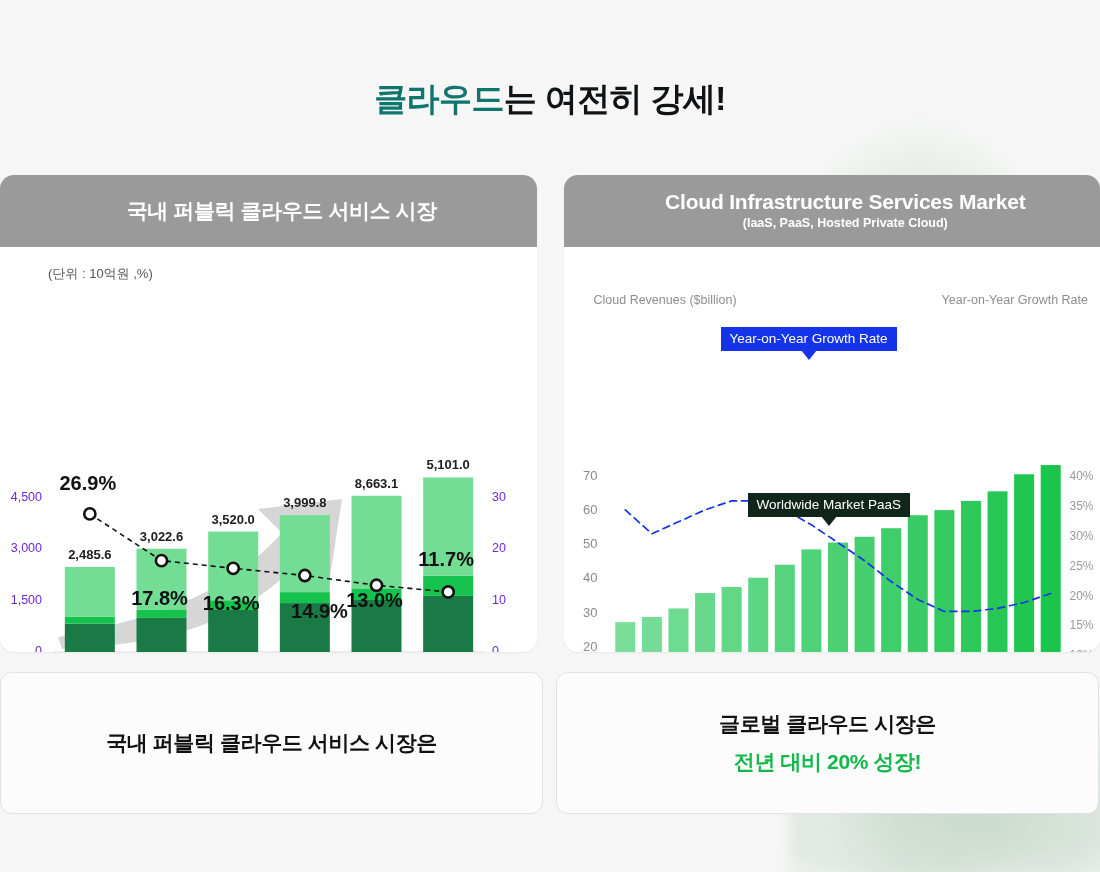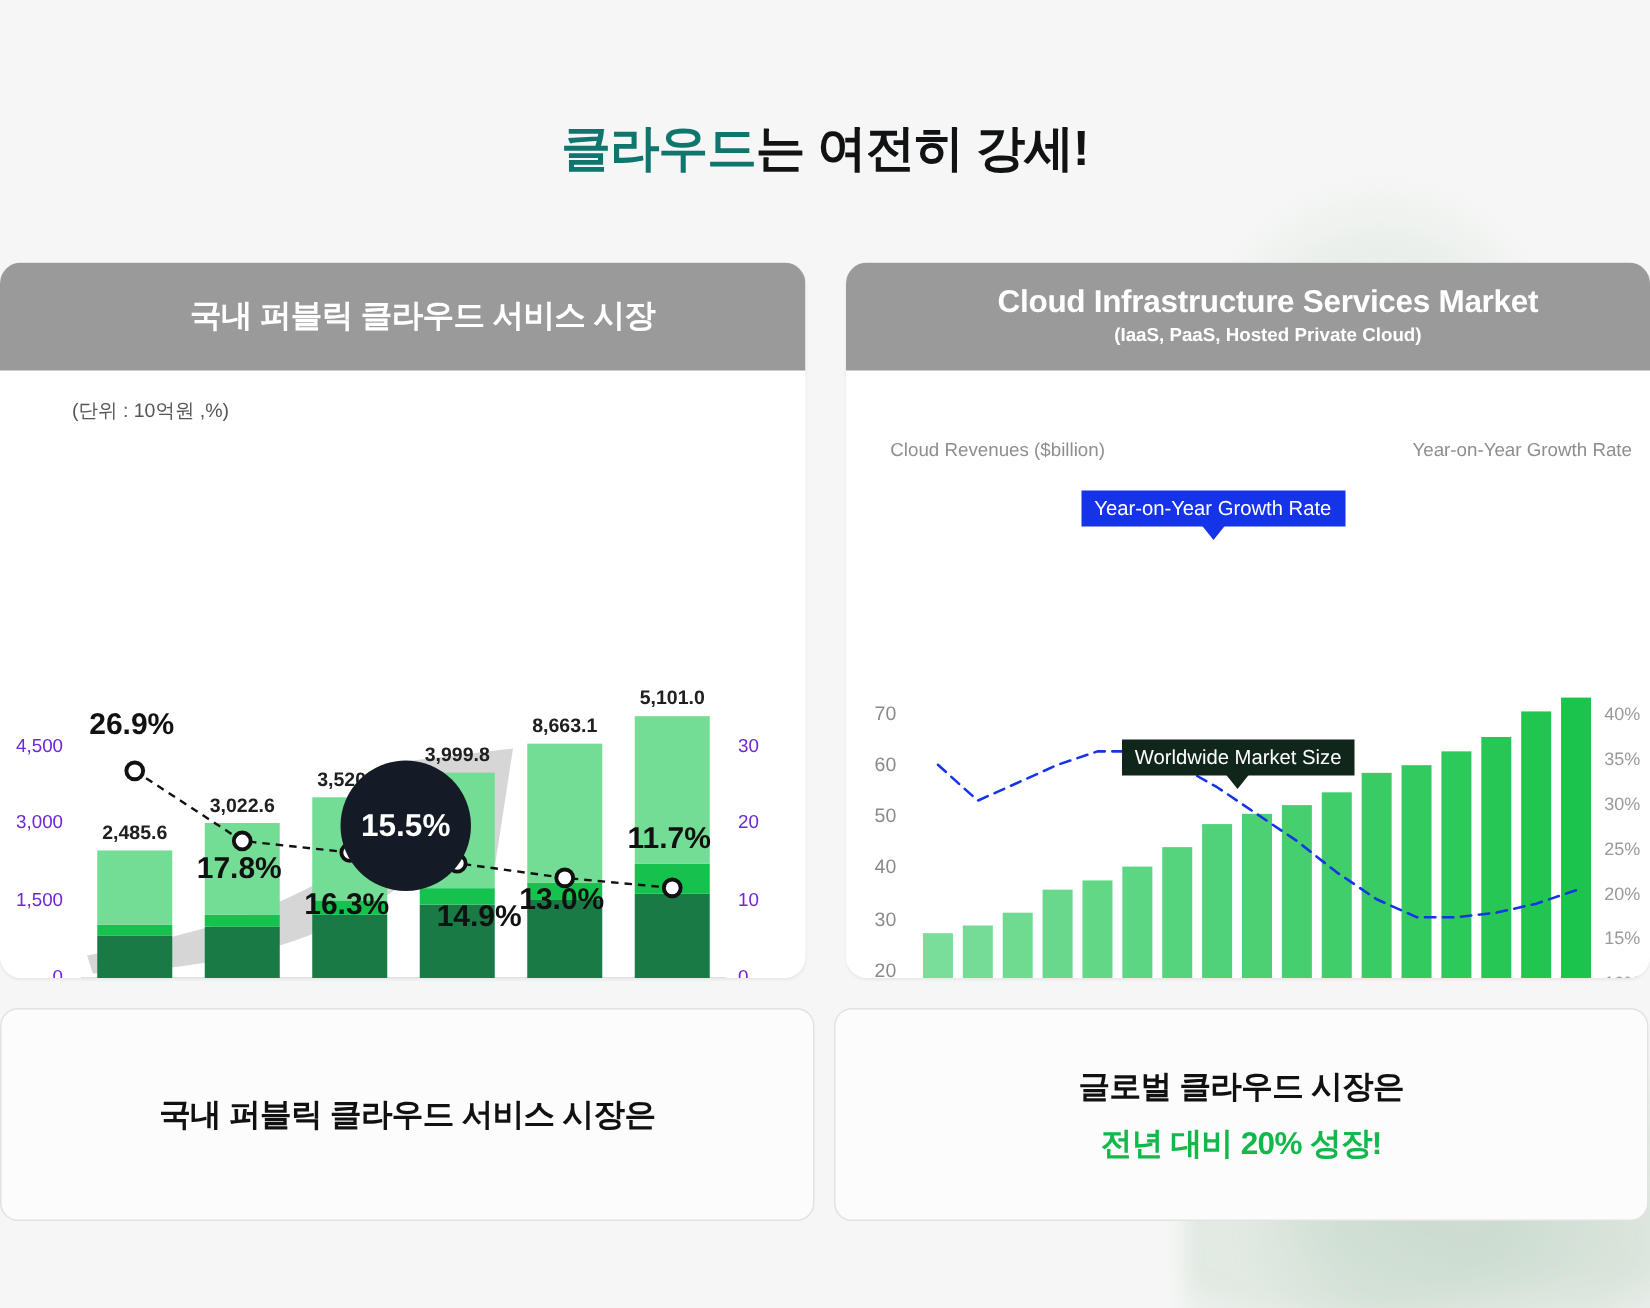--- a/index.html
+++ b/index.html
@@ -183,29 +183,28 @@
             <div class="axis-lbl l-yr" style="left:492px;top:345.6666666666667px;">10</div>
             <div class="axis-lbl l-yr" style="left:492px;top:294.33333333333337px;">20</div>
             <div class="axis-lbl l-yr" style="left:492px;top:243px;">30</div>
             <div class="bar-total" style="left:47.83333333333334px;top:299.9577777777778px;width:84px;text-align:center;">2,485.6</div>
             <div class="bar-total" style="left:119.5px;top:281.6488888888889px;width:84px;text-align:center;">3,022.6</div>
             <div class="bar-total" style="left:191.16666666666669px;top:264.53777777777776px;width:84px;text-align:center;">3,520.0</div>
             <div class="bar-total" style="left:262.8333333333333px;top:248.1111111111111px;width:84px;text-align:center;">3,999.8</div>
             <div class="bar-total" style="left:334.5px;top:228.77555555555554px;width:84px;text-align:center;">8,663.1</div>
             <div class="bar-total" style="left:406.1666666666667px;top:210.43244444444443px;width:84px;text-align:center;">5,101.0</div>
             <div class="growth-lbl" style="left:42.83333333333334px;top:224.91333333333336px;width:90px;text-align:center;">26.9%</div>
-            <div class="growth-lbl" style="left:114.5px;top:321px;width:90px;text-align:center;">17.8%</div>
+            <div class="growth-lbl" style="left:114.5px;top:340px;width:90px;text-align:center;">17.8%</div>
             <div class="growth-lbl" style="left:186.16666666666669px;top:345.32666666666665px;width:90px;text-align:center;">16.3%</div>
             <div class="growth-lbl" style="left:257.8333333333333px;top:352.5133333333333px;width:90px;text-align:right;">14.9%</div>
             <div class="growth-lbl" style="left:329.5px;top:294.26666666666665px;width:90px;text-align:center;margin-top:48px;">13.0%</div>
             <div class="growth-lbl" style="left:401.1666666666667px;top:300.94px;width:90px;text-align:center;">11.7%</div>
           </div>
       </div>
 
-      <div class="badge-circle">15.5%</div>
 
     </div>
 
     <div class="chart-card card-right">
       <div class="card-header hdr-right">
         <div class="t1">Cloud Infrastructure Services Market</div>
         <div class="t2">(IaaS, PaaS, Hosted Private Cloud)</div>
       </div>
 
       <div class="r-axis-title" style="left:30px; top:118px;">Cloud Revenues ($billion)</div>
@@ -248,21 +247,21 @@
             <div class="r-yr" style="left:506px;top:251.875px;">35%</div>
             <div class="r-yr" style="left:506px;top:222px;">40%</div>
           </div>
       </div>
 
       <div class="callout cal-blue" style="left:157px; top:152px;">
         <span>Year-on-Year Growth Rate</span>
         <span class="tip"></span>
       </div>
       <div class="callout cal-dark" style="left:184px; top:318px;">
-        <span>Worldwide Market Size</span>
+        <span>Worldwide Market PaaS</span>
         <span class="tip"></span>
       </div>
 
     </div>
   </div>
 
   <div class="bottom-row">
     <div class="info-card ic-left">
       <div class="info-l1">국내 퍼블릭 클라우드 서비스 시장은</div>
     </div>

